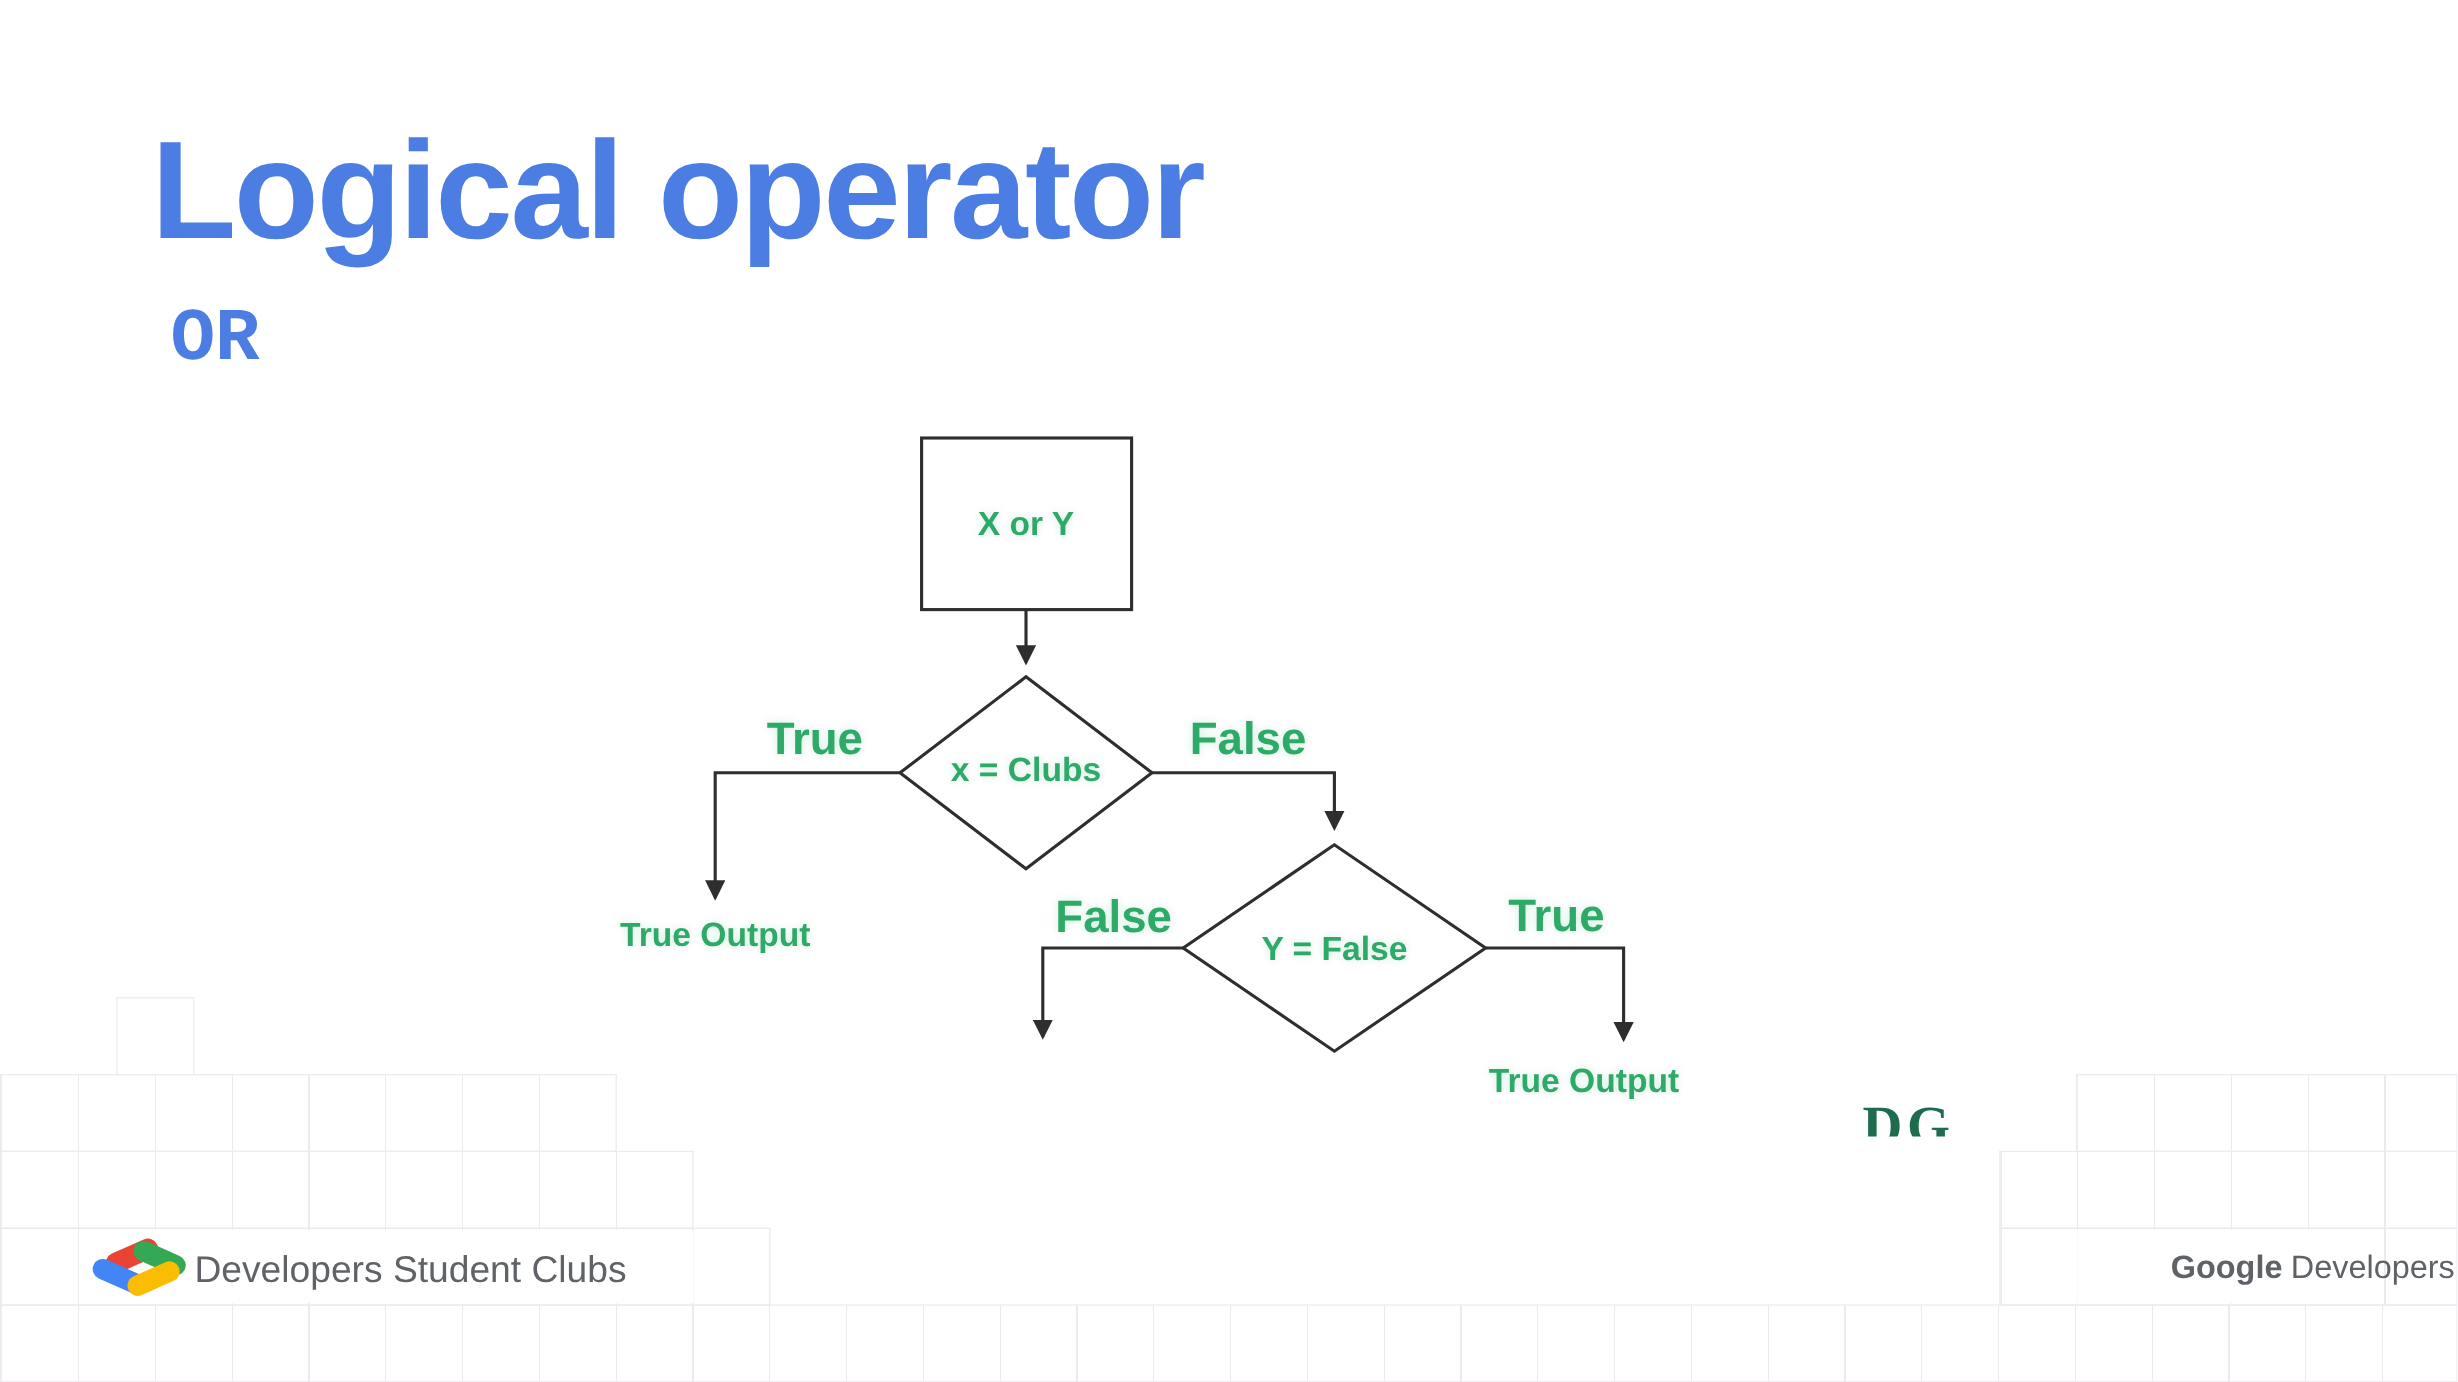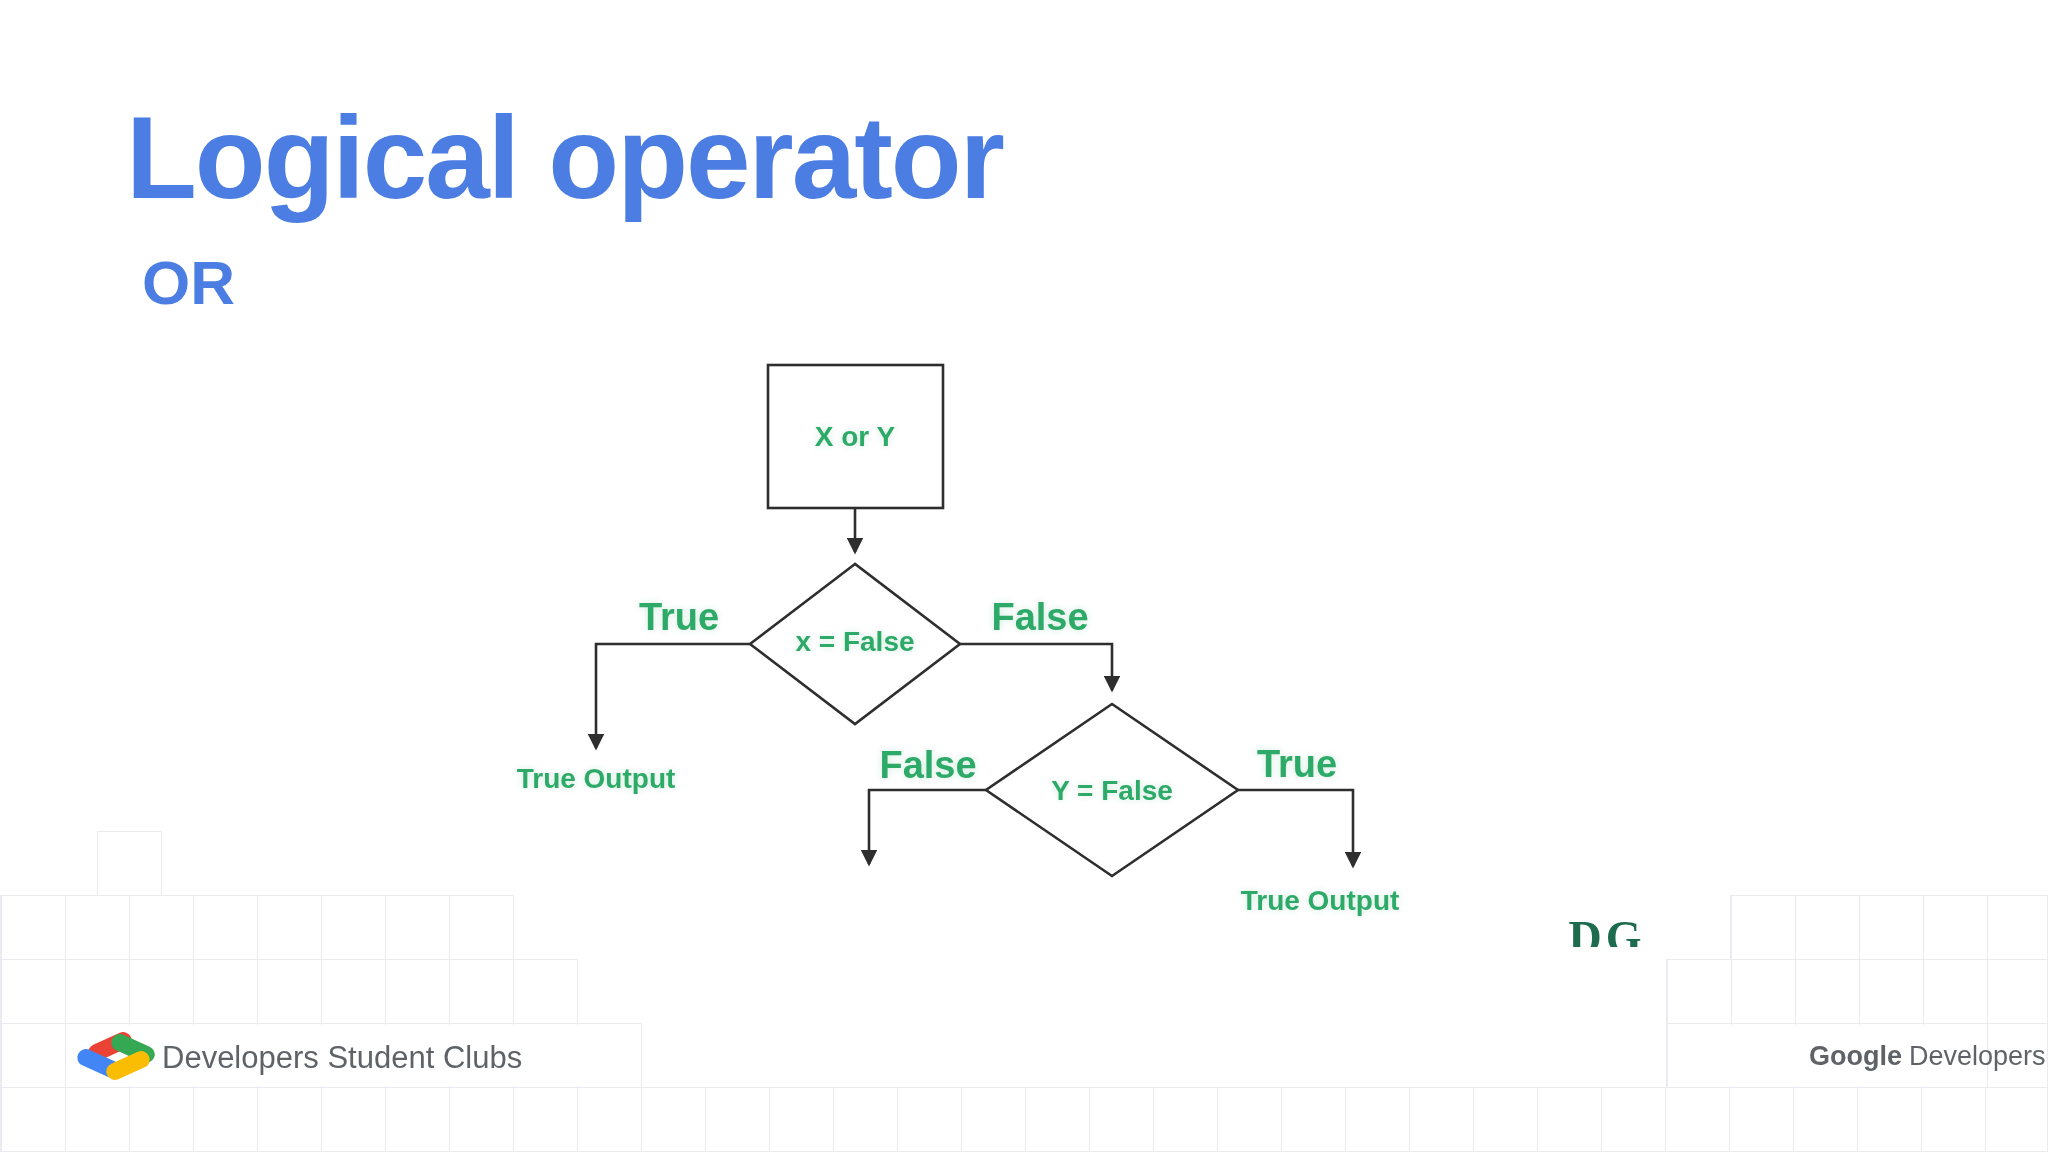--- a/index.html
+++ b/index.html
@@ -1,33 +1,32 @@
 <!DOCTYPE html>
 <html style="--accent-blue: #4b7de3; --fc-green: #2eaa68; --fc-line: #2e2e2e; --watermark-green: #1d6c4e; --gray-text: #5f6368; --grid-line: #ece9f0; --logo-red: #ea4335; --logo-blue: #4285f4; --logo-green: #34a853; --logo-yellow: #fbbc04;"><head>
 <meta charset="utf-8">
 <style>
   html,body { margin:0; padding:0; background:#ffffff; }
   .slide {
     position:relative; width:2048px; height:1152px; overflow:hidden;
     background:#ffffff;
     font-family:"Liberation Sans","DejaVu Sans",sans-serif;
-    text-align:center;
   }
 
   
   .title {
     position:absolute; left:126px; top:100px;
     font-size:116px; line-height:1.0; font-weight:600;
     letter-spacing:-2px; color:var(--accent-blue,#4b7de3);
     white-space:nowrap;
   }
   .subtitle {
     position:absolute; left:142px; top:252px;
     font-size:62px; line-height:1.0; font-weight:600;
-    color:var(--accent-blue,#4b7de3); white-space:nowrap;
+    color:var(--accent-blue,#4b7de3); white-space:nowrap;font-family:Liberation Mono, monospace;
   }
 
   
   .fc-svg { position:absolute; left:0; top:0; width:2048px; height:1152px; }
   .fc-label {
     position:absolute; transform:translate(-50%,-50%);
     color:var(--fc-green,#2eaa68); font-weight:bold; white-space:nowrap;
     font-size:28px; letter-spacing:0px;
     text-shadow:0 0 7px rgba(46,170,104,.22);
   }
@@ -117,21 +116,21 @@
       <polygon points="855,564 750,644 855,724 960,644"></polygon>
       <polyline points="750,644 596,644 596,748" marker-end="url(#arrow)"></polyline>
       <polyline points="960,644 1112,644 1112,690" marker-end="url(#arrow)"></polyline>
       <polygon points="1112,704 986,790 1112,876 1238,790"></polygon>
       <polyline points="986,790 869,790 869,864" marker-end="url(#arrow)"></polyline>
       <polyline points="1238,790 1353,790 1353,866" marker-end="url(#arrow)"></polyline>
     </g>
   </svg>
 
   <div class="fc-label" style="left:855px;  top:437px;">X or Y</div>
-  <div class="fc-label" style="left:855px;  top:642px;">x = False</div>
+  <div class="fc-label" style="left:855px;  top:642px;">x = Clubs</div>
   <div class="fc-label" style="left:1112px; top:791px;">Y = False</div>
   <div class="fc-label small" style="left:679px;  top:617px;">True</div>
   <div class="fc-label small" style="left:1040px; top:617px;">False</div>
   <div class="fc-label small" style="left:928px;  top:765px;">False</div>
   <div class="fc-label small" style="left:1297px; top:764px;">True</div>
   <div class="fc-label" style="left:596px;  top:779px;">True Output</div>
   <div class="fc-label" style="left:1320px; top:901px;">True Output</div>
 
   <div class="watermark">
     <span>DG</span>

